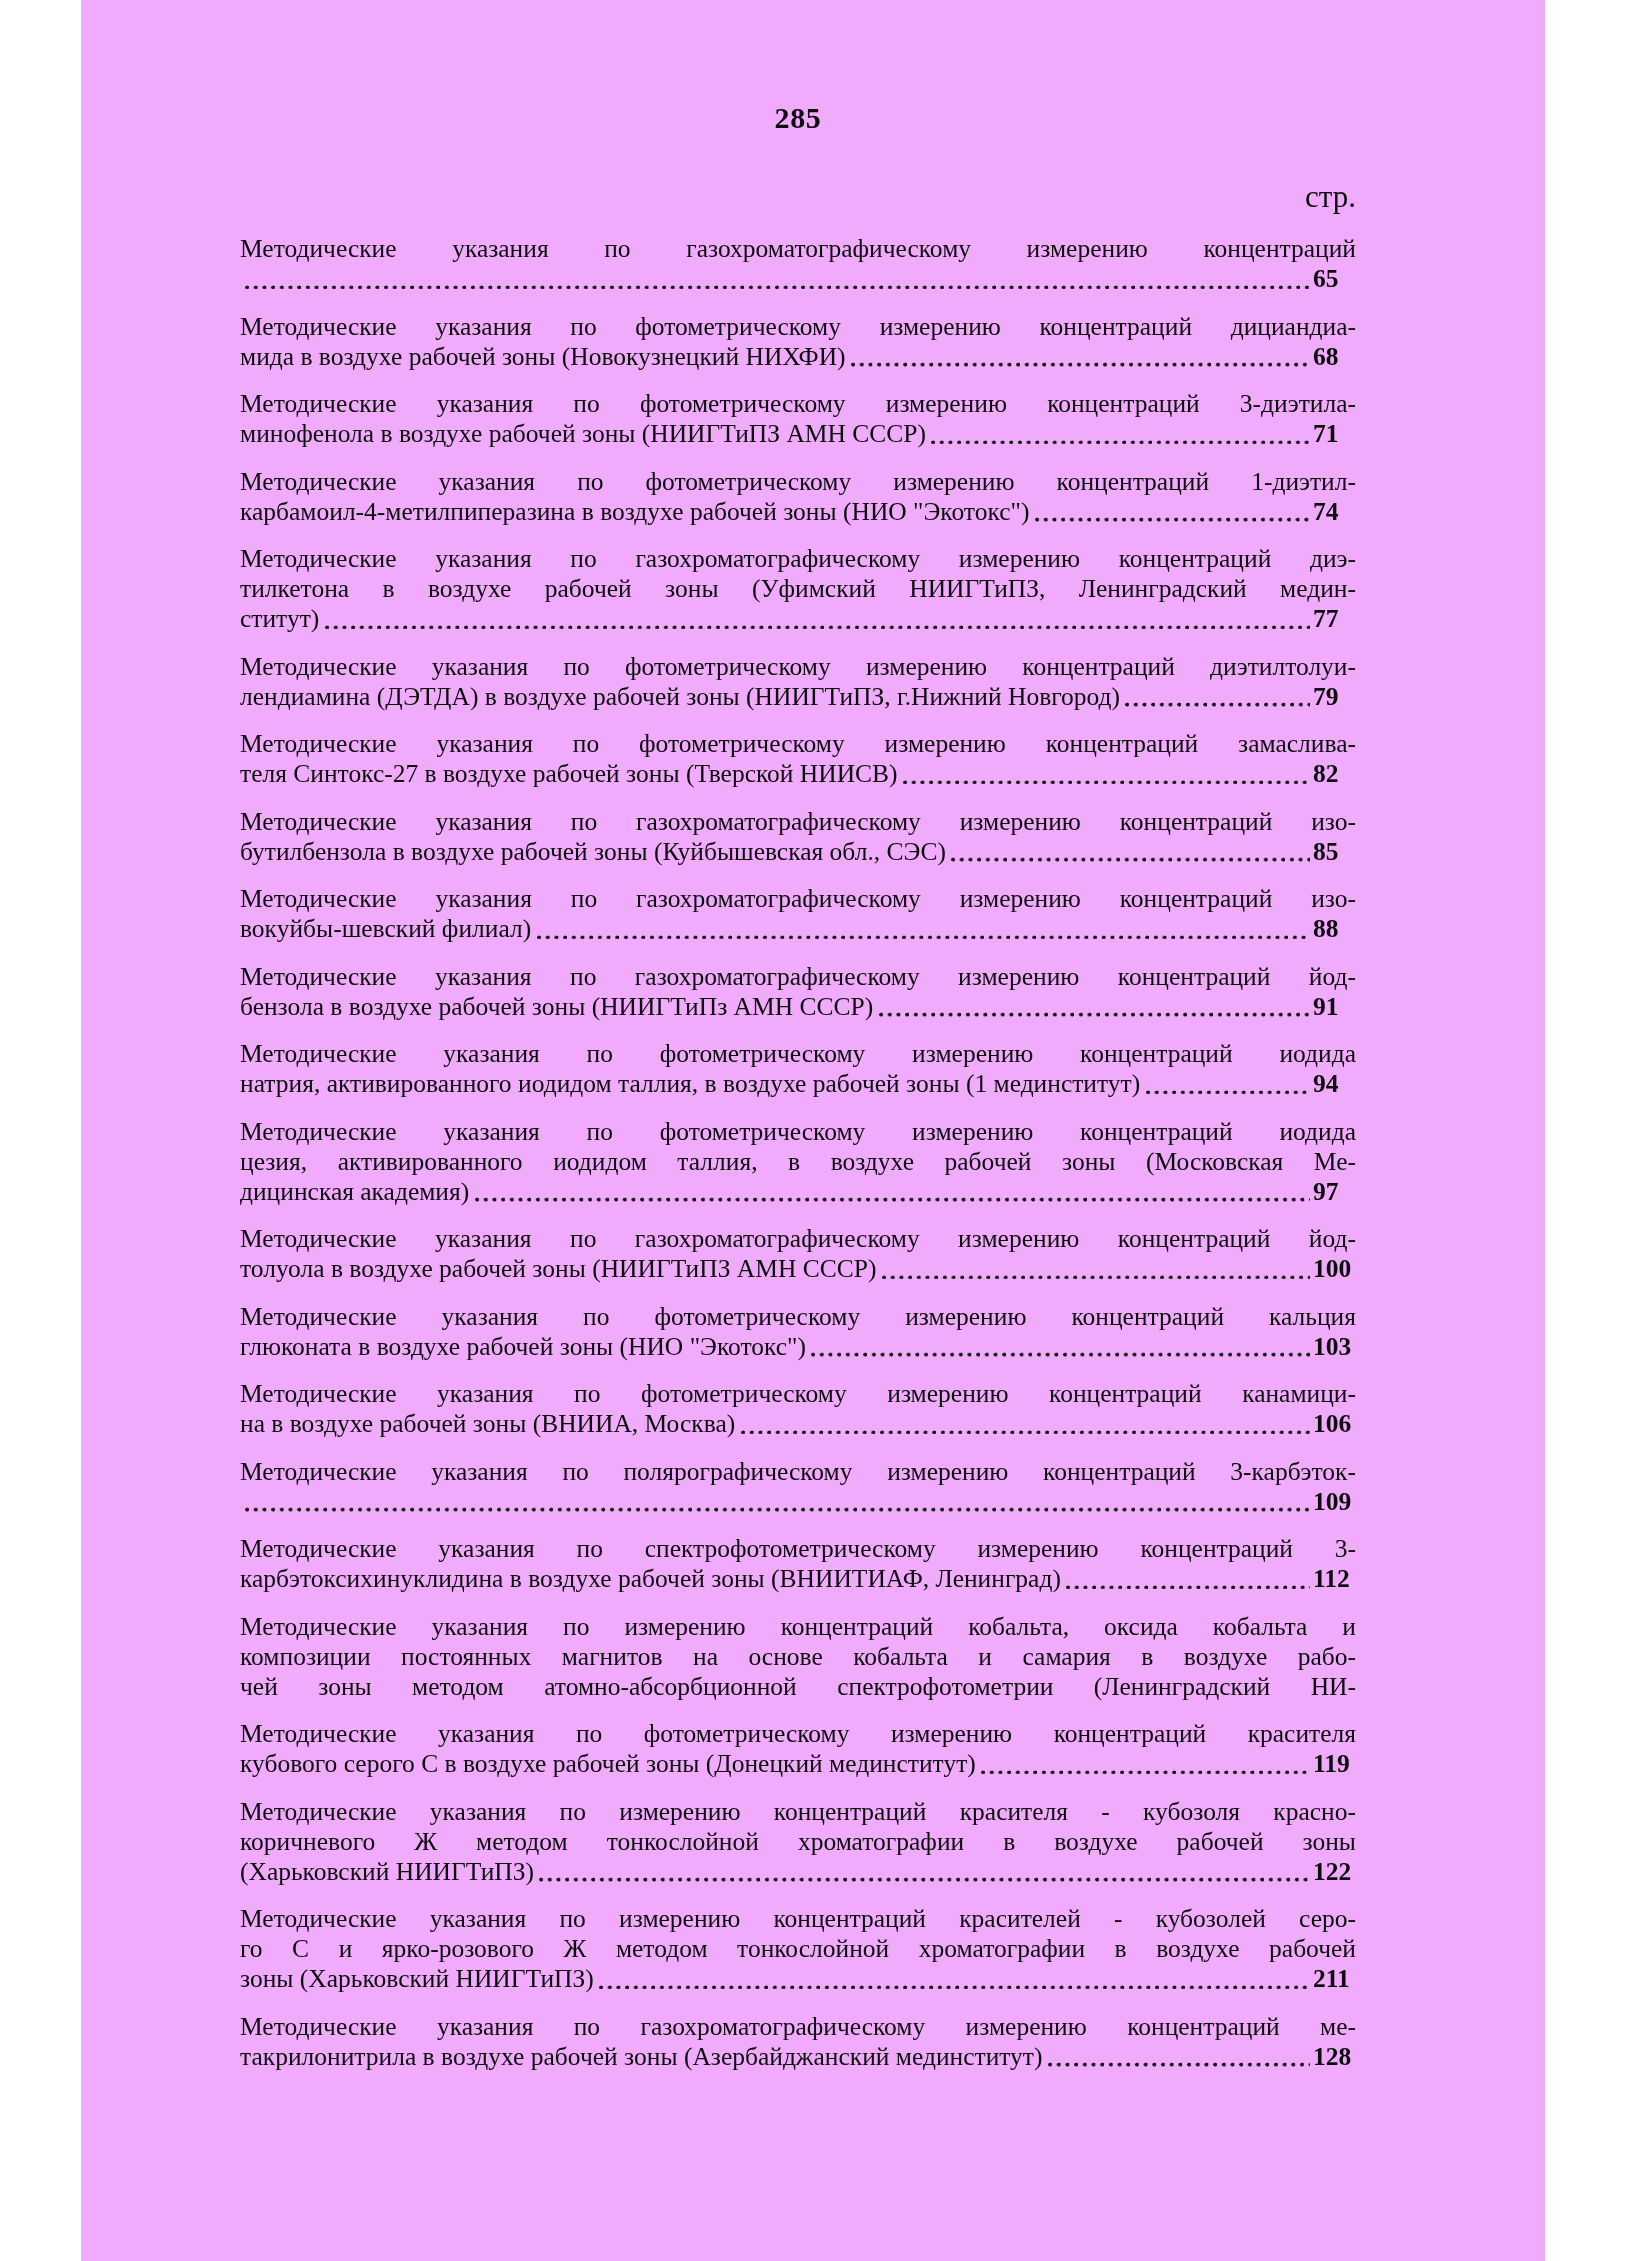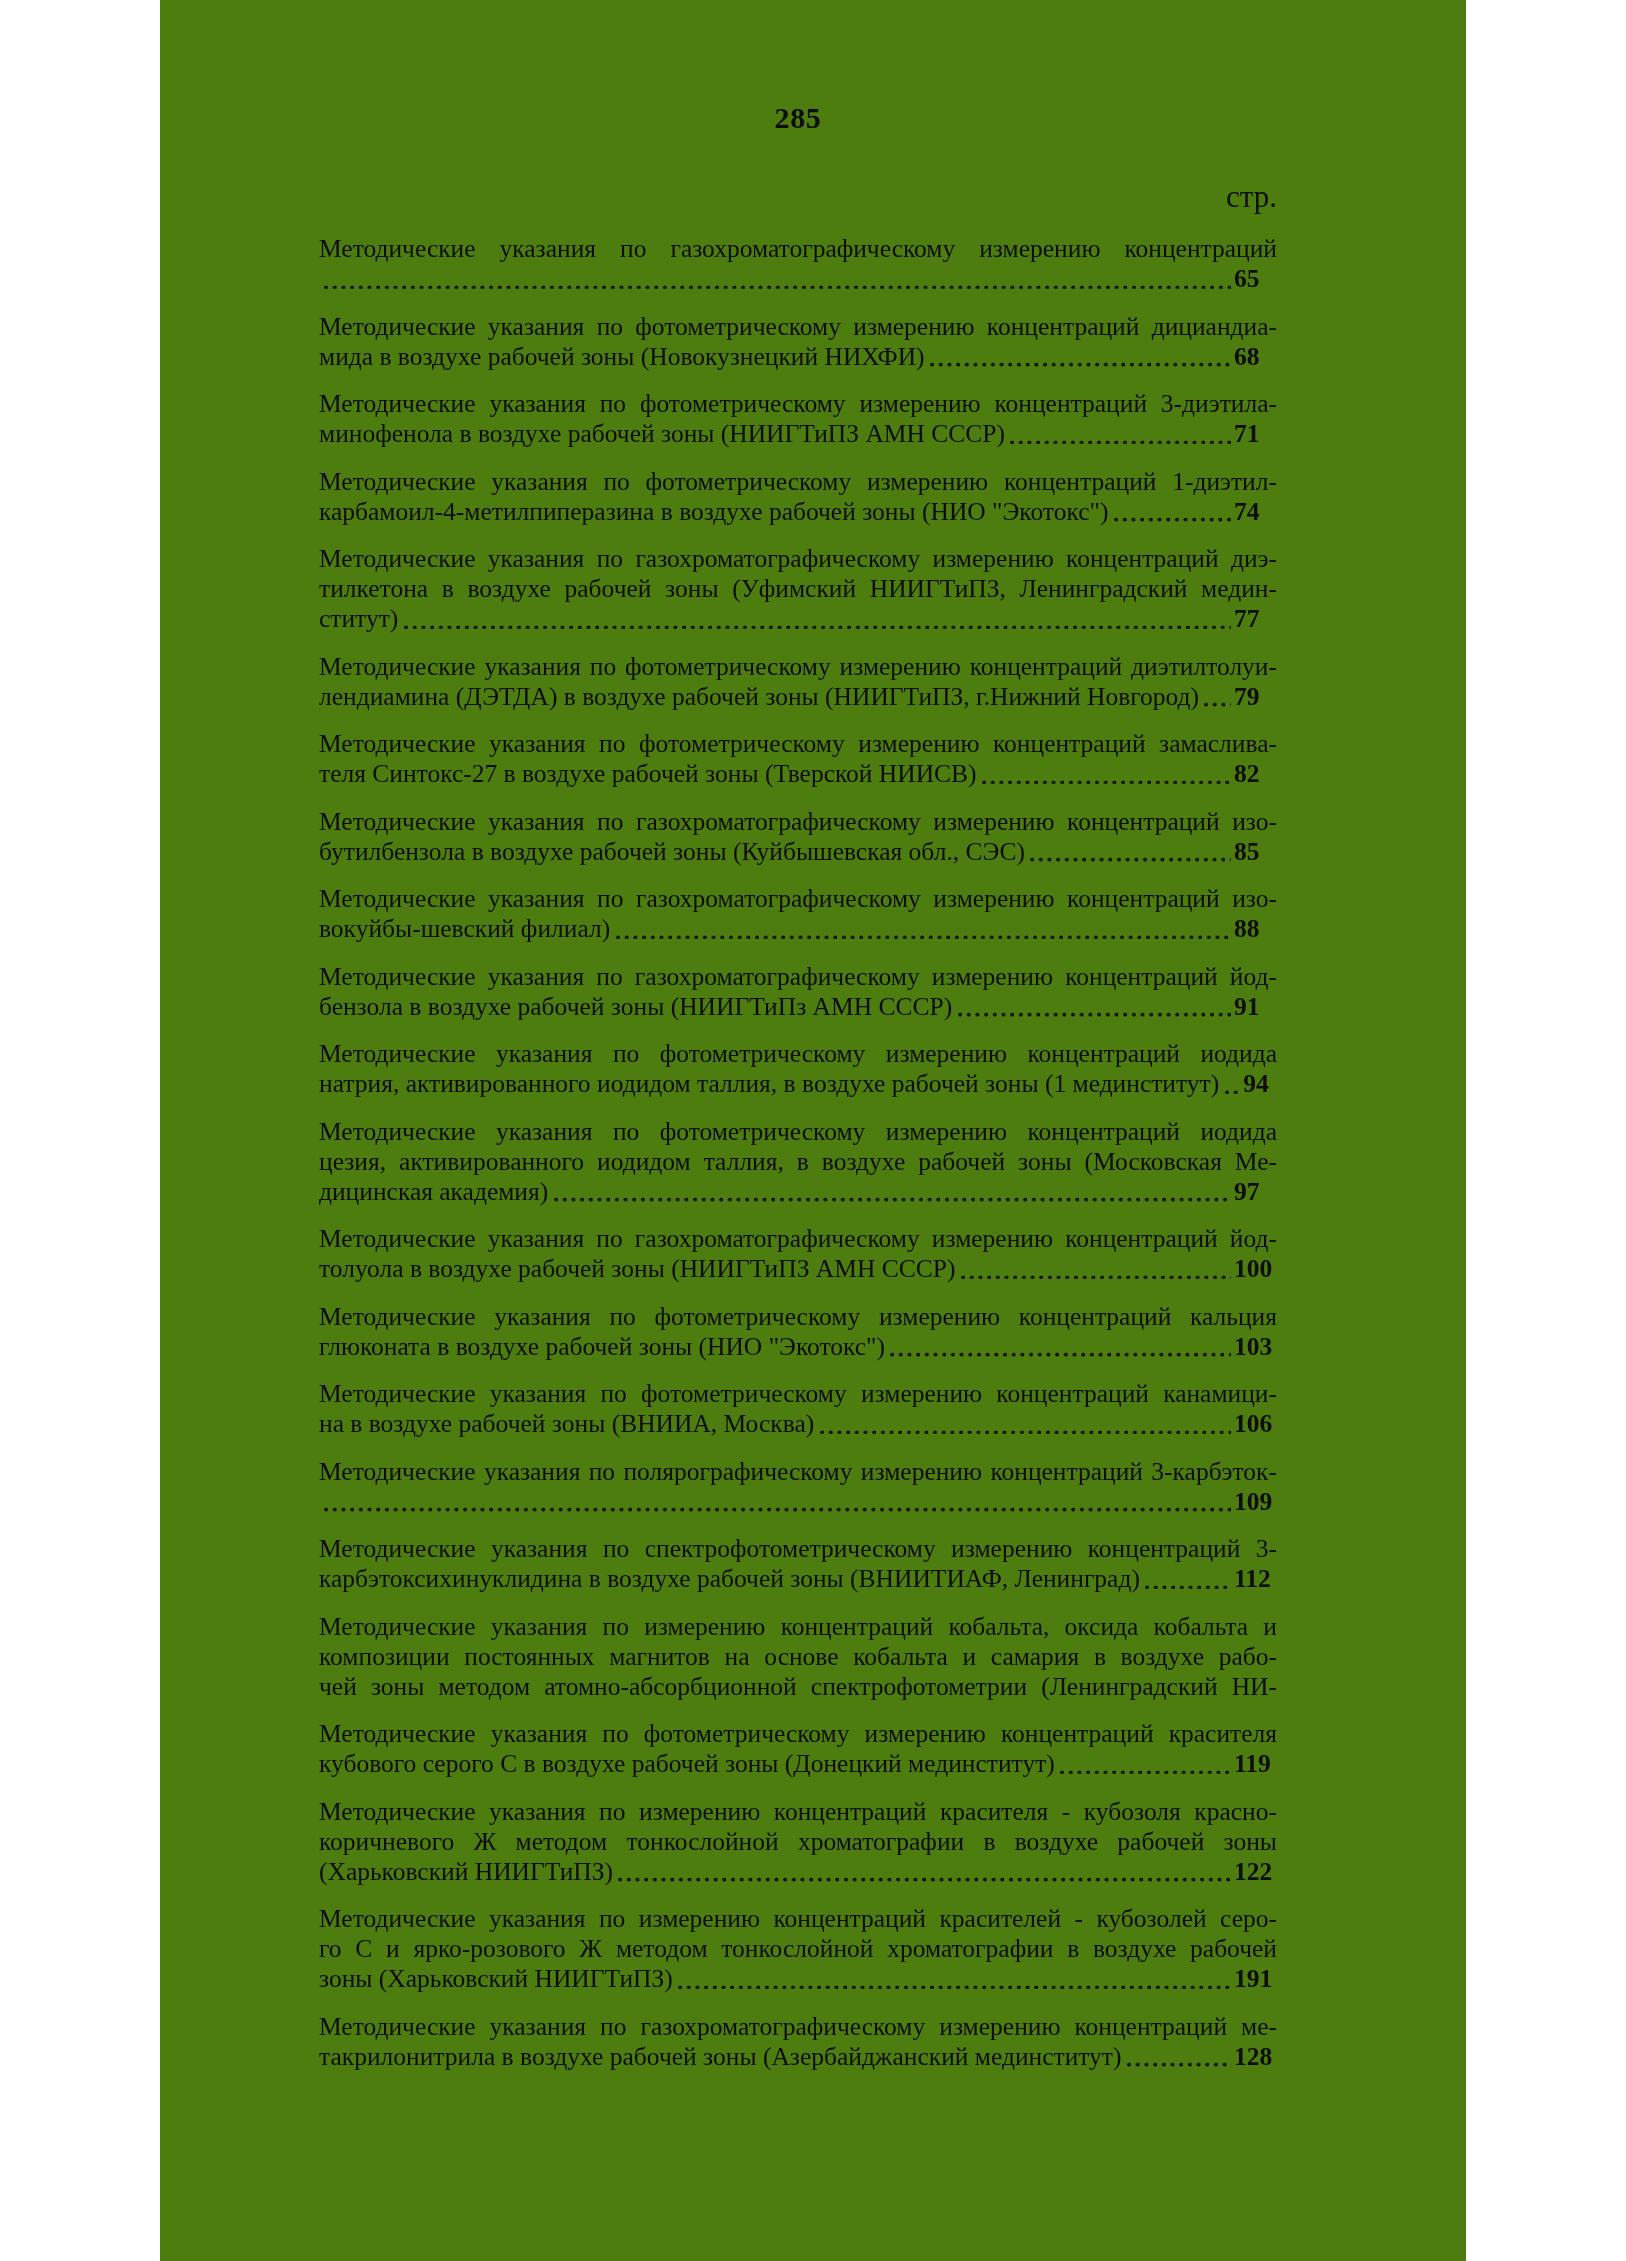--- a/index.html
+++ b/index.html
@@ -1,21 +1,21 @@
 <!DOCTYPE html>
 <html lang="ru" style="font-size:10.7px"><head>
 <meta charset="utf-8">
 <style>
   html, body { margin: 0; padding: 0; background: #ffffff; }
   .page {
     position: relative;
-    width: 1306px;
+    width: 1464px;
     height: 2261px;
     margin: 0 auto;
-    background: #4d7c0f;
+    background: #f0abfc;
     box-sizing: border-box;
     padding: 101px 189px 0 159px;
     font-family: "Liberation Serif", "DejaVu Serif", serif;
     color: #0e0e0e;
     overflow: hidden;
   }
   .page-number-top {
     text-align: center;
     font-size: 30px;
     font-weight: 600;
@@ -233,21 +233,21 @@
       <span class="leader"></span>
       <span class="page-num">122</span>
     </div>
   </div>
       <div class="entry">
     <div class="line">Методические указания по измерению концентраций красителей - кубозолей серо-</div>
         <div class="line">го С и ярко-розового Ж методом тонкослойной хроматографии в воздухе рабочей</div>
         <div class="lastline">
       <span class="text">зоны (Харьковский НИИГТиПЗ)</span>
       <span class="leader"></span>
-      <span class="page-num">191</span>
+      <span class="page-num">211</span>
     </div>
   </div>
       <div class="entry">
     <div class="line">Методические указания по газохроматографическому измерению концентраций ме-</div>
         <div class="lastline">
       <span class="text">такрилонитрила в воздухе рабочей зоны (Азербайджанский мединститут)</span>
       <span class="leader"></span>
       <span class="page-num">128</span>
     </div>
   </div>

